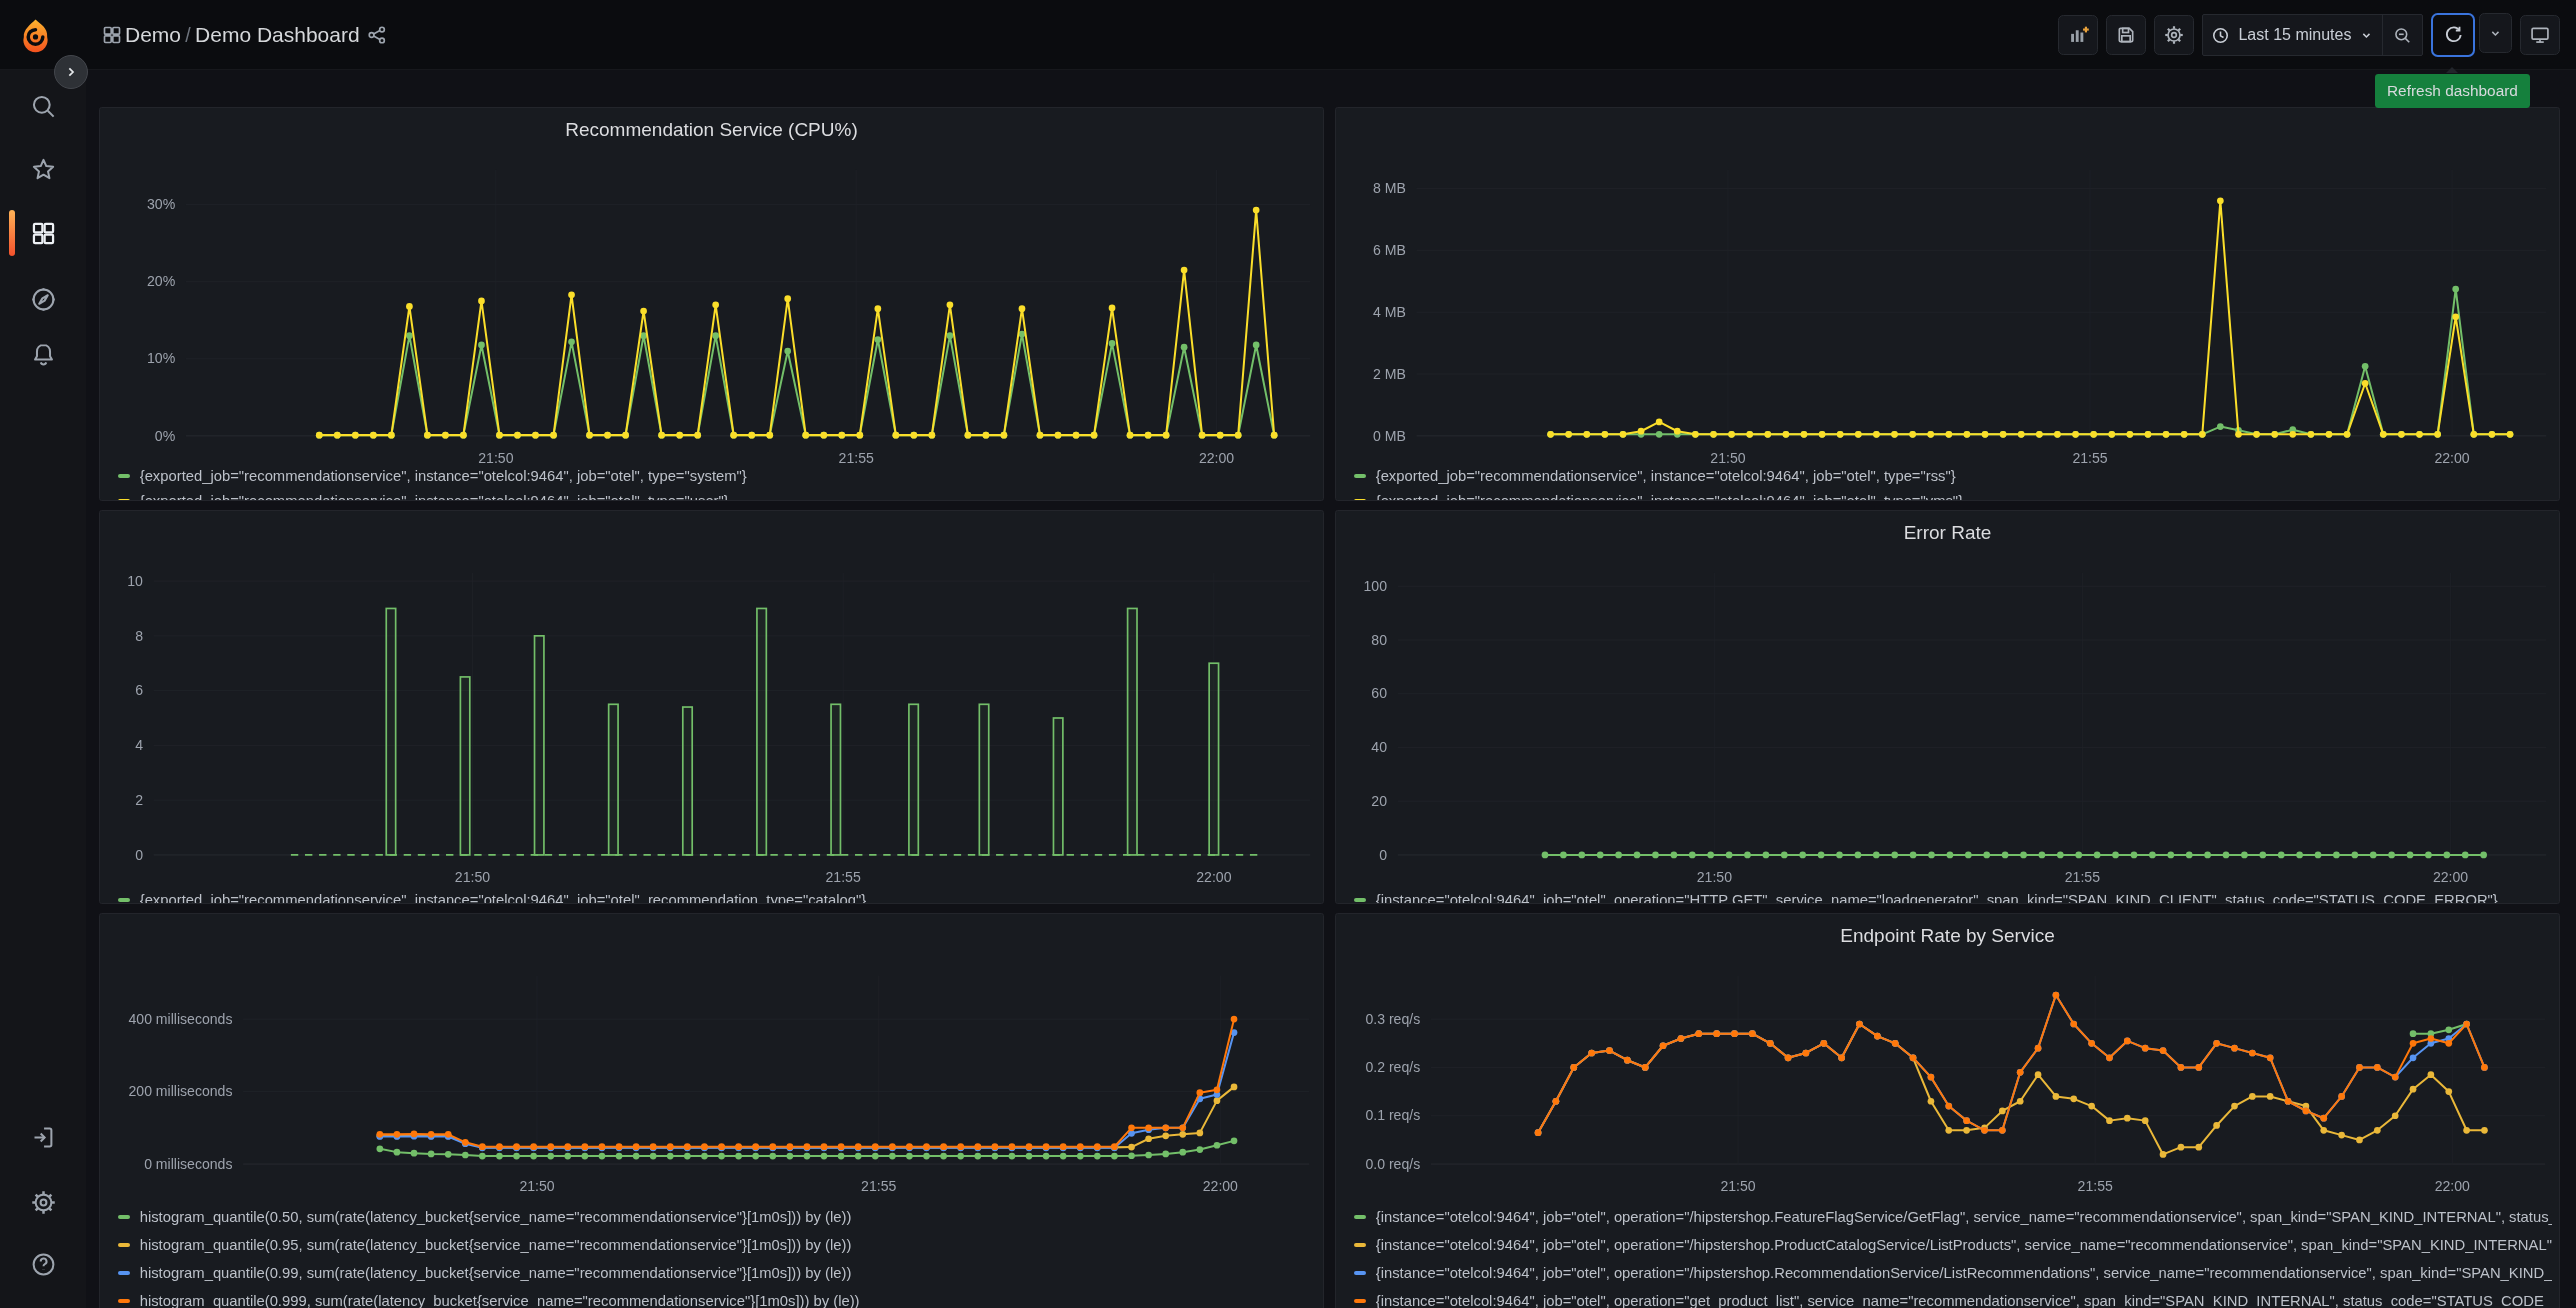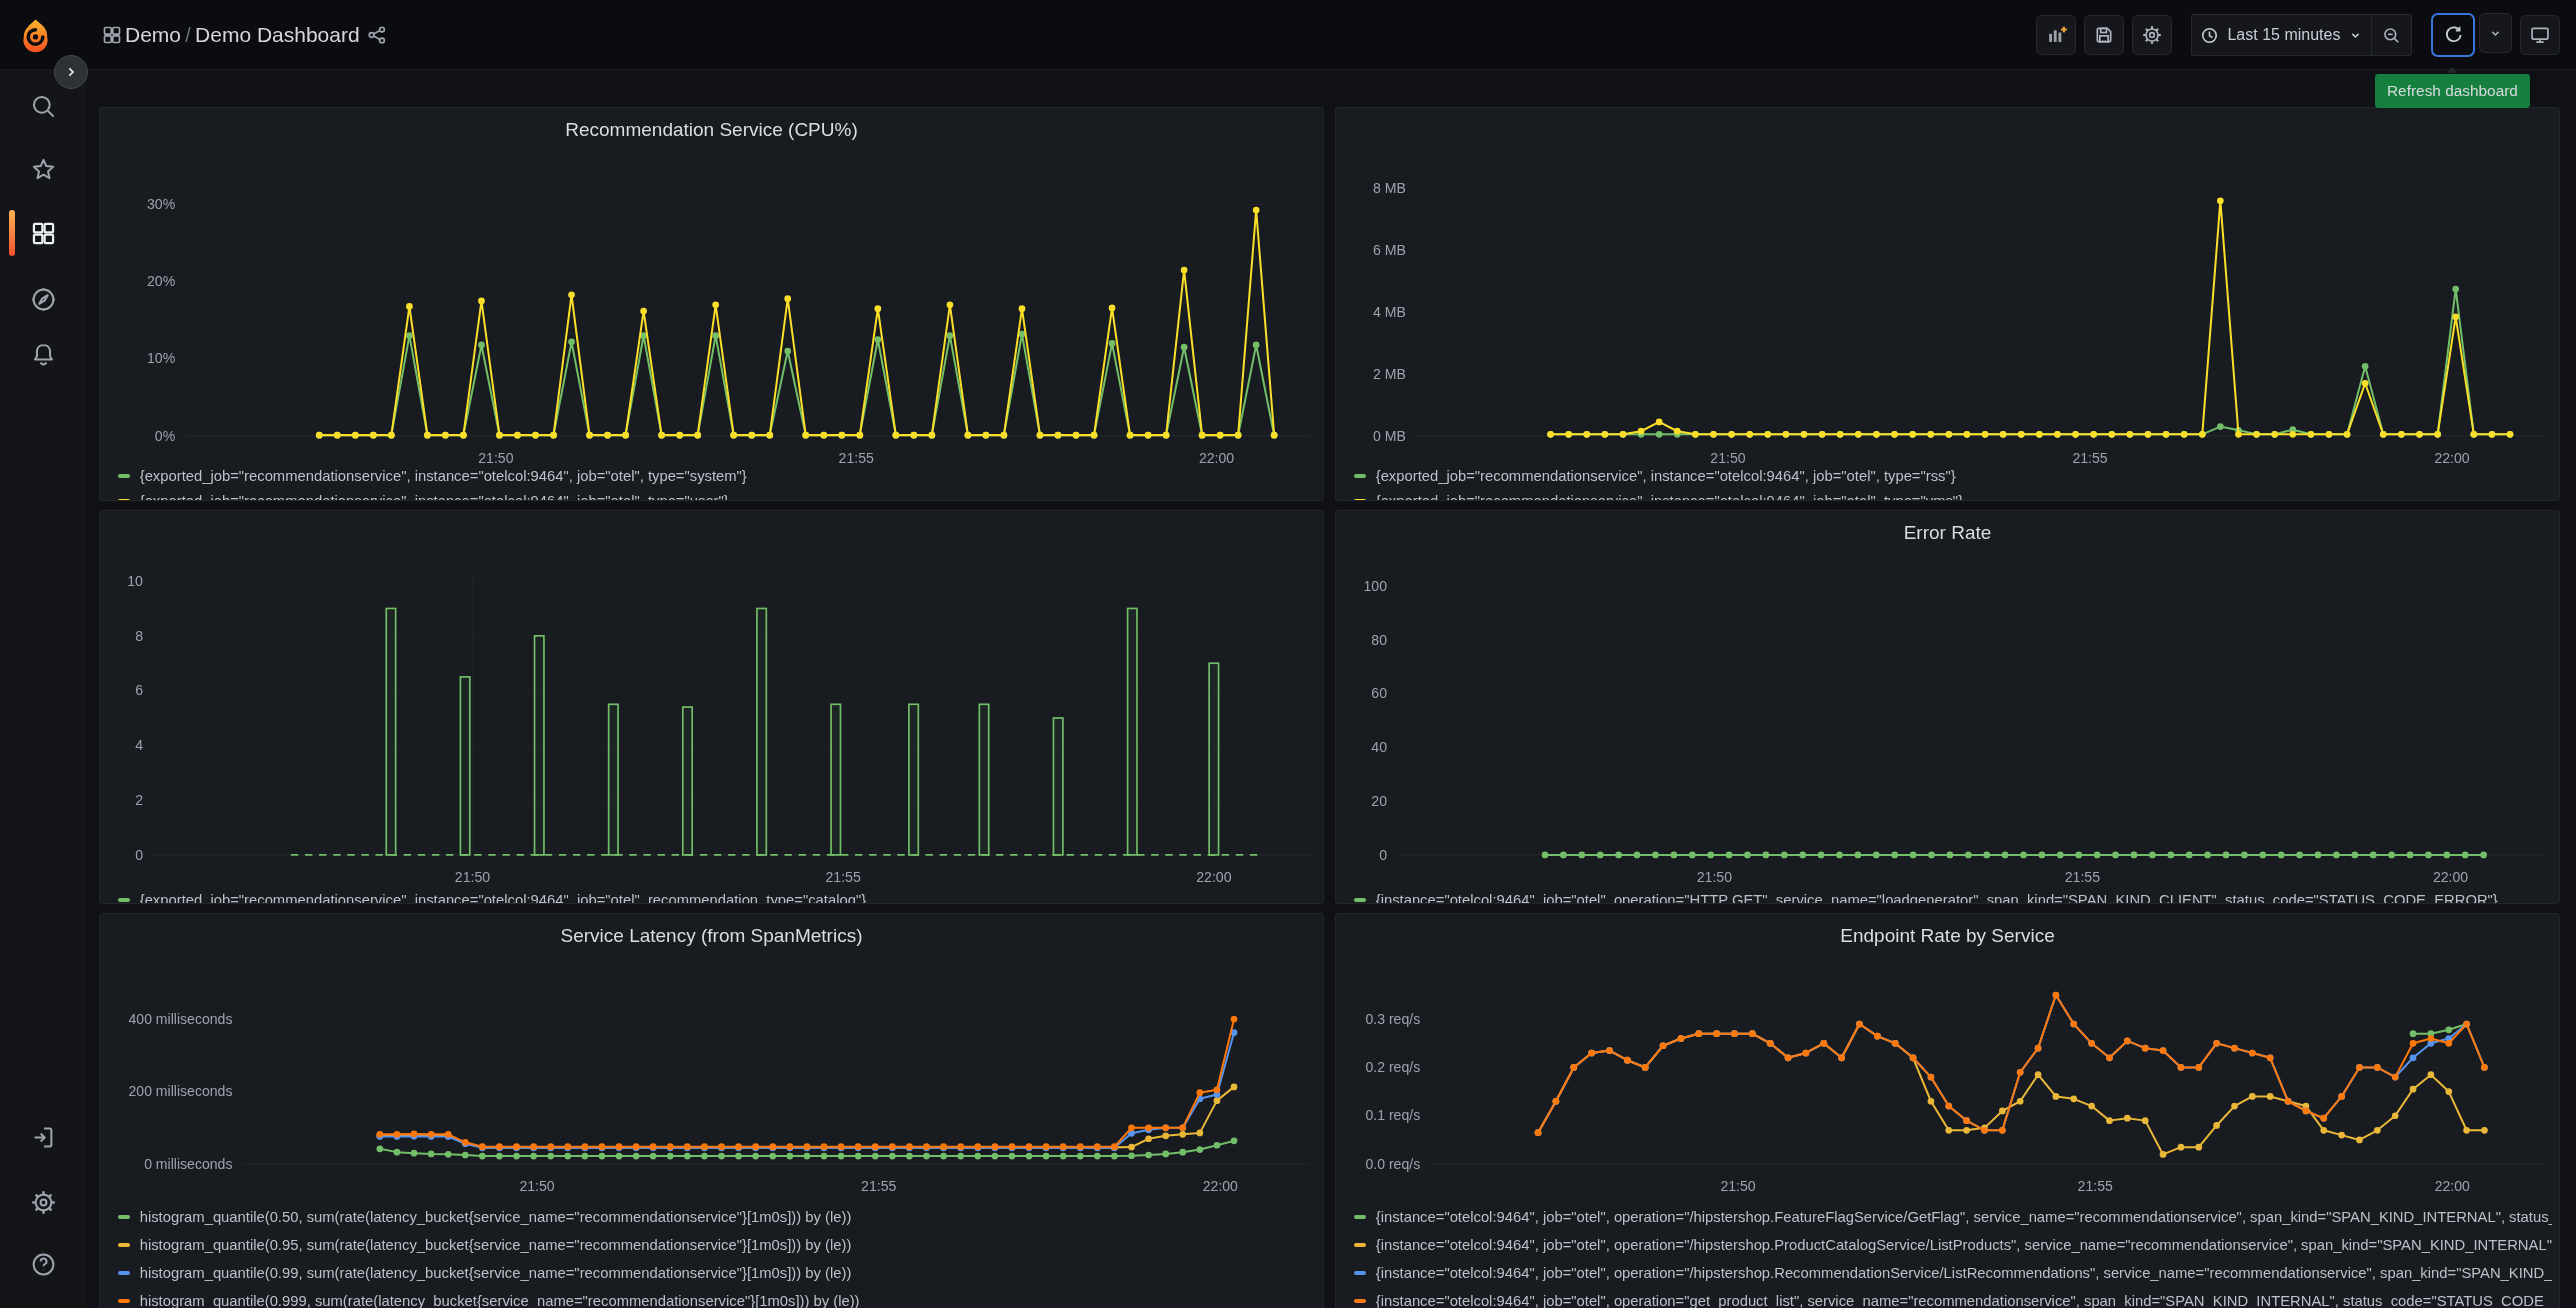--- a/index.html
+++ b/index.html
@@ -7,21 +7,21 @@
     font-family:"Liberation Sans","DejaVu Sans",sans-serif; }
   
   .topnav { position:absolute; left:0; top:0; width:2576px; height:70px; background:#0b0c0f;
     border-bottom:0.7px solid #17181c; z-index:5; }
   .crumbs { position:absolute; left:102px; top:0; height:70px; display:flex; align-items:center; gap:3px; }
   .crumb-txt { font-size:21px; font-weight:500; color:#d5d7da; }
   .crumb-sep { font-size:19.5px; color:#6e747d; padding:0 1.3px; }
   .toolbar { position:absolute; right:16px; top:0; height:70px; display:flex; align-items:center; gap:8px; z-index:6; }
   .tb { height:40px; min-width:40px; padding:0 8px; display:flex; align-items:center; justify-content:center;
     gap:8px; background:#15171c; border:0.7px solid #26292f; border-radius:5.4px; color:#aeb4bc; cursor:pointer; }
-  .tbgroup { display:flex; align-items:stretch; background:#15171c; border:0.7px solid #26292f; border-radius:2px;margin-left:11px; }
+  .tbgroup { display:flex; align-items:stretch; background:#15171c; border:0.7px solid #26292f; border-radius:2px; }
   .tbgroup .tb { background:transparent; border:none; border-radius:0; }
   .tbgroup .tb + .tb { border-left:0.7px solid #26292f; }
   .time-label { font-size:16px; color:#c9ced6; white-space:nowrap; }
   .focus-ring { border:2.7px solid #3a74dd; border-radius:6.7px; display:flex; }
   .focus-ring .tb { border:none; border-radius:4px; }
   
   .sidebar { position:absolute; left:0; top:0; width:86px; height:1308px; background:#141519; z-index:4;
     padding-top:70px; }
   .side-item { position:absolute; left:0; width:86px; height:64px; display:flex; align-items:center;
     justify-content:center; cursor:pointer; color:#9da4ae; }
@@ -867,21 +867,20 @@
           <circle cx="1486.0" cy="347.1" r="5" fill="#FF780A"></circle>
           <circle cx="1511.5" cy="347.1" r="5" fill="#FF780A"></circle>
           <circle cx="1537.0" cy="319.0" r="5" fill="#FF780A"></circle>
           <circle cx="1562.5" cy="319.0" r="5" fill="#FF780A"></circle>
           <circle cx="1588.0" cy="319.0" r="5" fill="#FF780A"></circle>
           <circle cx="1613.4" cy="319.0" r="5" fill="#FF780A"></circle>
           <circle cx="1638.9" cy="266.5" r="5" fill="#FF780A"></circle>
           <circle cx="1664.4" cy="262.2" r="5" fill="#FF780A"></circle>
           <circle cx="1689.9" cy="156.8" r="5" fill="#FF780A"></circle>
         </svg></div>
-    <h2>Service Latency (from SpanMetrics)</h2>
     <div class="legend" style="top: 289px;">
         <div class="legend-item" style="height: 28px;">
           <span class="swatch" style="background: rgb(115, 191, 105);"></span>
           <span class="ltext">histogram_quantile(0.50, sum(rate(latency_bucket{service_name="recommendationservice"}[1m0s])) by (le))</span>
         </div>
         <div class="legend-item" style="height: 28px;">
           <span class="swatch" style="background: rgb(234, 184, 57);"></span>
           <span class="ltext">histogram_quantile(0.95, sum(rate(latency_bucket{service_name="recommendationservice"}[1m0s])) by (le))</span>
         </div>
         <div class="legend-item" style="height: 28px;">

